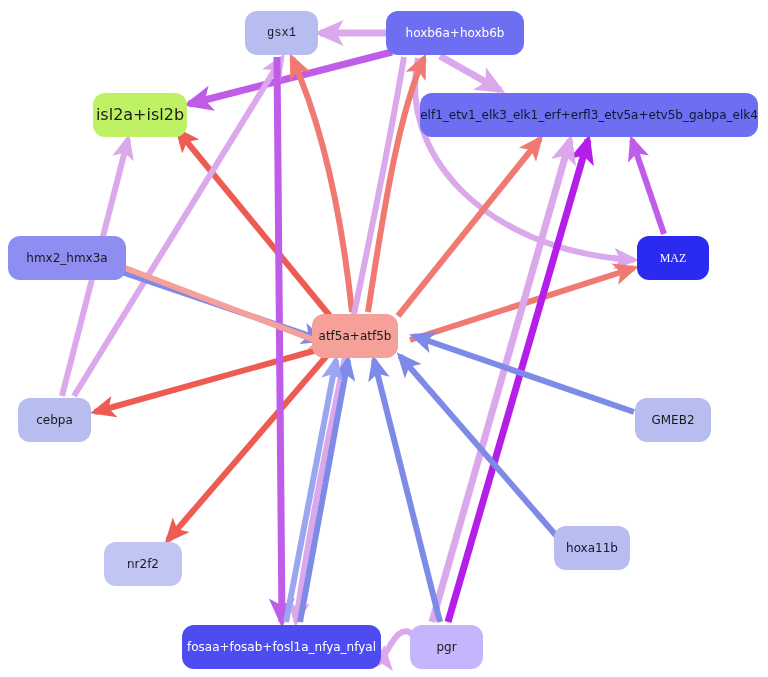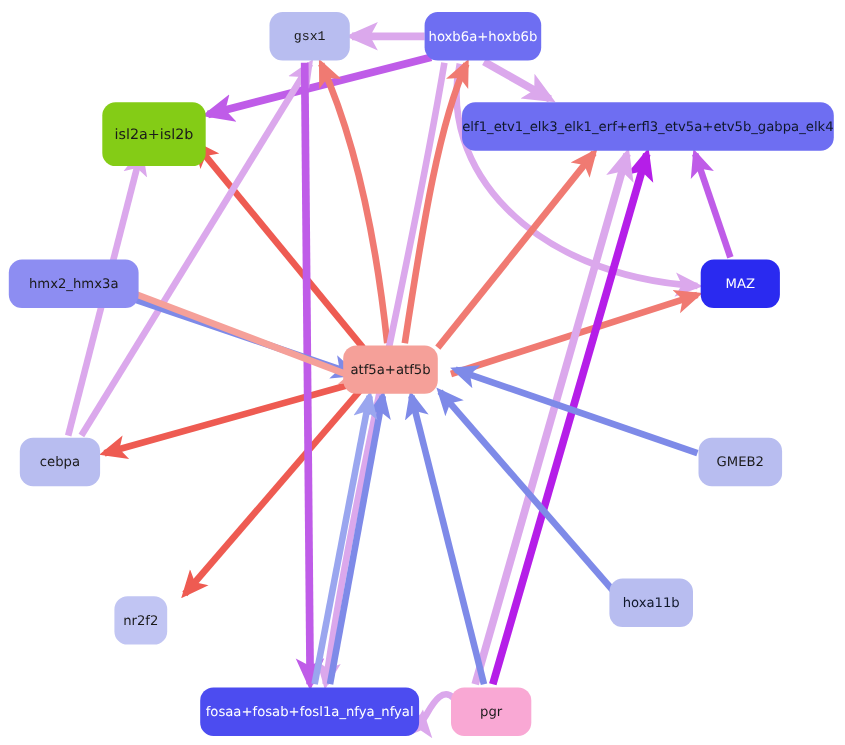--- a/index.html
+++ b/index.html
@@ -94,50 +94,50 @@
       <path d="M 634 412 L 414 336" stroke="#7e8ae8" stroke-width="6" fill="none" stroke-linecap="butt" marker-end="url(#ah-7e8ae8)"></path>
       <path d="M 560 540 L 400 356" stroke="#7e8ae8" stroke-width="6" fill="none" stroke-linecap="butt" marker-end="url(#ah-7e8ae8)"></path>
       <path d="M 104 266 L 322 340" stroke="#7e8ae8" stroke-width="6" fill="none" stroke-linecap="butt" marker-end="url(#ah-7e8ae8)"></path>
       <path d="M 104 260 L 330 346" stroke="#f5a099" stroke-width="6" fill="none" stroke-linecap="butt" marker-end="url(#ah-f5a099)"></path>
       <path d="M 664 234 L 632 140" stroke="#bf5ce8" stroke-width="6" fill="none" stroke-linecap="butt" marker-end="url(#ah-bf5ce8)"></path>
     </svg>
   <div id="node-layer">
       <div class="node" style="left: 245px; top: 11px; width: 73px; height: 44px; background: rgb(184, 189, 240); color: rgb(26, 26, 26); font-size: 12px; font-family: Liberation Mono, monospace;">
         <span class="node-label">gsx1</span>
       </div>
-      <div class="node" style="left: 386px; top: 11px; width: 106px; height: 44px; background: rgb(110, 110, 242); color: rgb(255, 255, 255); font-size: 12px;">
+      <div class="node" style="left: 386px; top: 11px; width: 138px; height: 44px; background: rgb(110, 110, 242); color: rgb(255, 255, 255); font-size: 12px;">
         <span class="node-label">hoxb6a+hoxb6b</span>
       </div>
       <div class="node" style="left: 420px; top: 93px; width: 338px; height: 44px; background: rgb(110, 110, 242); color: #0f172a; font-size: 12px;">
         <span class="node-label">elf1_etv1_elk3_elk1_erf+erfl3_etv5a+etv5b_gabpa_elk4</span>
       </div>
-      <div class="node" style="left: 93px; top: 93px; width: 94px; height: 58px; background: #84cc16; color: rgb(26, 26, 26); font-size: 13px;">
+      <div class="node" style="left: 93px; top: 93px; width: 94px; height: 44px; background: #bef264; color: rgb(26, 26, 26); font-size: 16px;">
         <span class="node-label">isl2a+isl2b</span>
       </div>
       <div class="node" style="left: 8px; top: 236px; width: 118px; height: 44px; background: rgb(141, 141, 242); color: rgb(26, 26, 26); font-size: 12px;">
         <span class="node-label">hmx2_hmx3a</span>
       </div>
-      <div class="node" style="left: 637px; top: 236px; width: 72px; height: 44px; background: rgb(42, 42, 240); color: rgb(255, 255, 255); font-size: 12px;">
+      <div class="node" style="left: 637px; top: 236px; width: 72px; height: 44px; background: rgb(42, 42, 240); color: rgb(255, 255, 255); font-size: 12px; font-family: Liberation Serif, serif;">
         <span class="node-label">MAZ</span>
       </div>
       <div class="node" style="left: 312px; top: 314px; width: 86px; height: 44px; background: rgb(245, 160, 153); color: rgb(26, 26, 26); font-size: 12px;">
         <span class="node-label">atf5a+atf5b</span>
       </div>
       <div class="node" style="left: 18px; top: 398px; width: 73px; height: 44px; background: rgb(184, 189, 240); color: rgb(26, 26, 26); font-size: 12px;">
         <span class="node-label">cebpa</span>
       </div>
       <div class="node" style="left: 635px; top: 398px; width: 76px; height: 44px; background: rgb(184, 189, 240); color: rgb(26, 26, 26); font-size: 12px; text-align: right;">
         <span class="node-label">GMEB2</span>
       </div>
-      <div class="node" style="left: 104px; top: 542px; width: 48px; height: 44px; background: rgb(193, 197, 243); color: rgb(26, 26, 26); font-size: 12px;">
+      <div class="node" style="left: 104px; top: 542px; width: 78px; height: 44px; background: rgb(193, 197, 243); color: rgb(26, 26, 26); font-size: 12px;">
         <span class="node-label">nr2f2</span>
       </div>
       <div class="node" style="left: 554px; top: 526px; width: 76px; height: 44px; background: rgb(184, 189, 240); color: #0f172a; font-size: 12px;">
         <span class="node-label">hoxa11b</span>
       </div>
       <div class="node" style="left: 182px; top: 625px; width: 199px; height: 44px; background: rgb(76, 76, 240); color: rgb(255, 255, 255); font-size: 12px;">
         <span class="node-label">fosaa+fosab+fosl1a_nfya_nfyal</span>
       </div>
-      <div class="node" style="left: 410px; top: 625px; width: 73px; height: 44px; background: #f9a8d4; color: rgb(26, 26, 26); font-size: 12px;">
+      <div class="node" style="left: 410px; top: 625px; width: 73px; height: 44px; background: #c4b5fd; color: rgb(26, 26, 26); font-size: 12px;">
         <span class="node-label">pgr</span>
       </div>
     </div>
 </div>
 
 </body></html>

